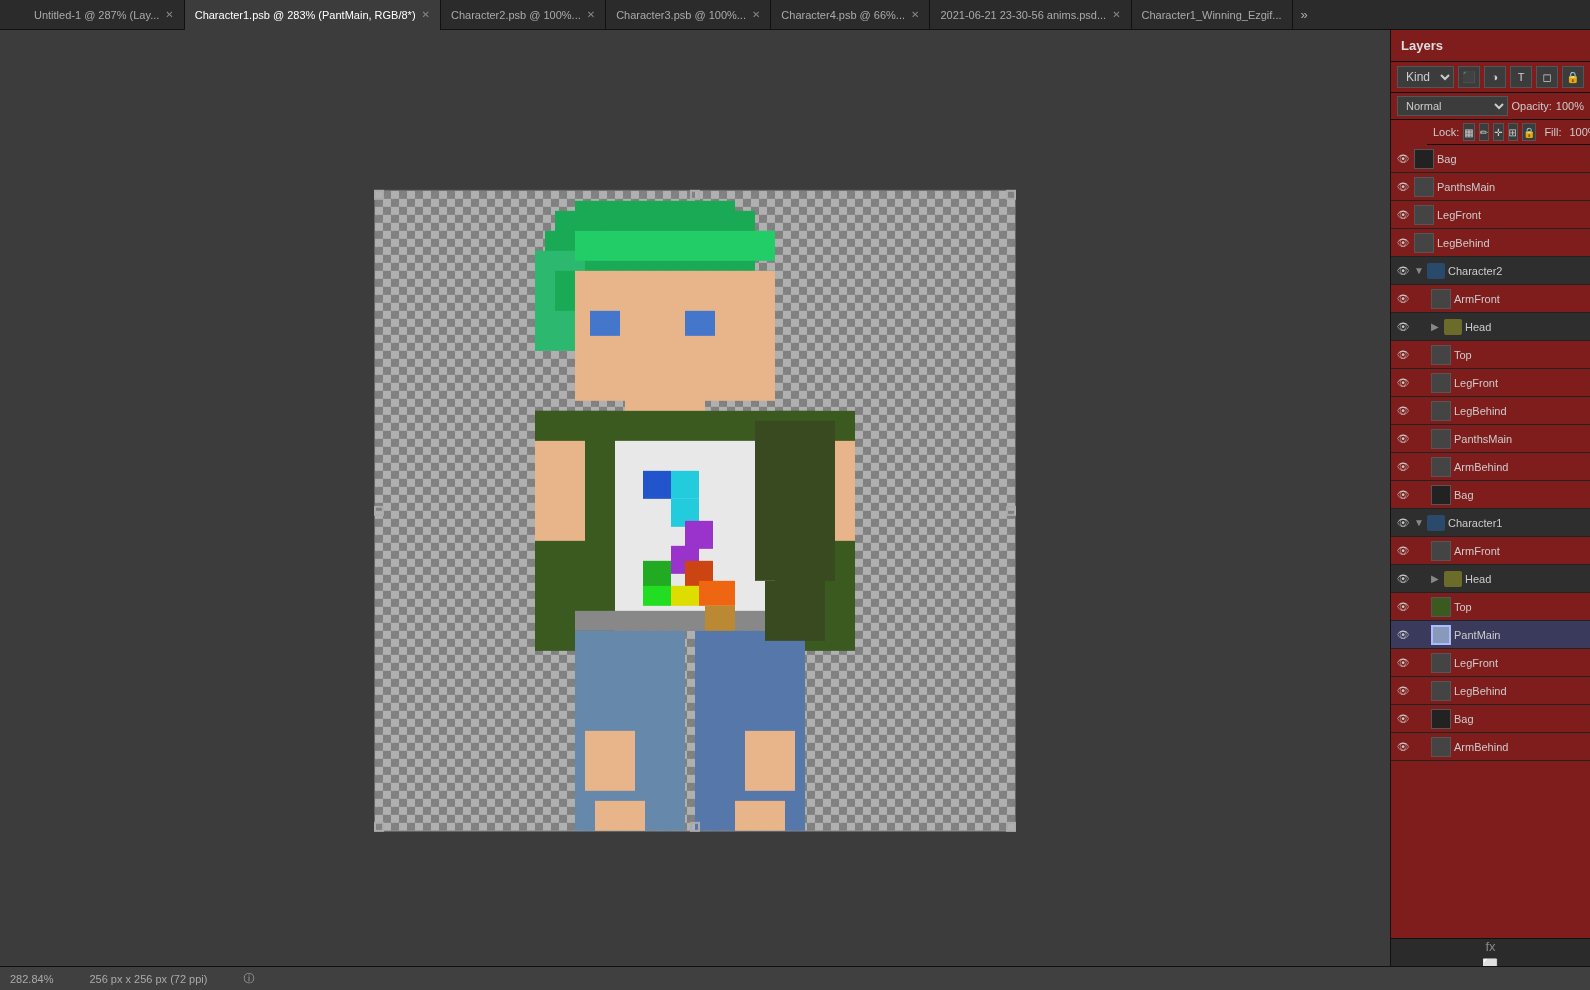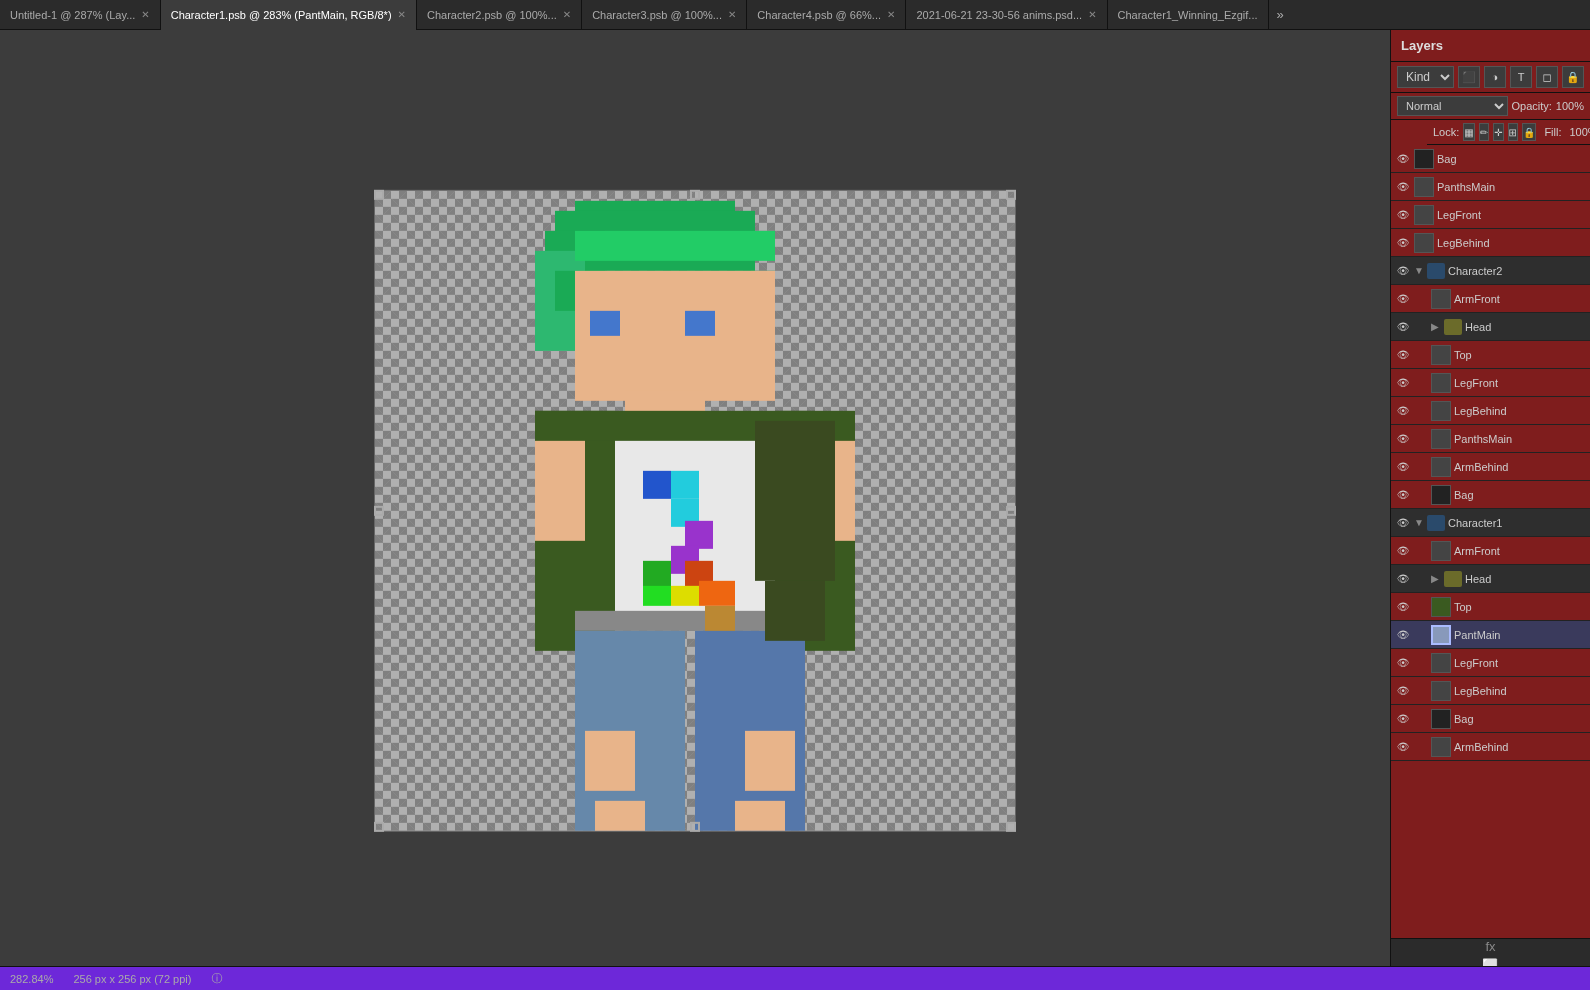--- a/index.html
+++ b/index.html
@@ -16,20 +16,21 @@
     }
 
     
     .tab-bar {
       display: flex;
       align-items: center;
       background: #2b2b2b;
       height: 30px;
       flex-shrink: 0;
       border-bottom: 1px solid #111;
+      padding-left: 24px;
     }
     .tab {
       display: flex;
       align-items: center;
       padding: 0 10px;
       height: 30px;
       font-size: 11px;
       color: #aaa;
       border-right: 1px solid #111;
       cursor: pointer;
@@ -104,25 +105,25 @@
     .handle.bl { bottom: -1px; left: -1px; }
     .handle.br { bottom: -1px; right: -1px; }
     .handle.tm { top: -1px; left: 50%; transform: translateX(-50%); }
     .handle.bm { bottom: -1px; left: 50%; transform: translateX(-50%); }
     .handle.lm { top: 50%; left: -1px; transform: translateY(-50%); }
     .handle.rm { top: 50%; right: -1px; transform: translateY(-50%); }
 
     
     .status-bar {
       height: 24px;
-      background: #6d28d9;
+      background: #404040;
       border-top: 1px solid #111;
       display: flex;
       padding: 0 10px;
-      gap: 20px;
+      gap: 36px;
       font-size: 11px;
       color: #aaa;
       flex-shrink: 0;
     }
     .status-item {
       display: flex;
       align-items: center;
       gap: 4px;
     }
 

